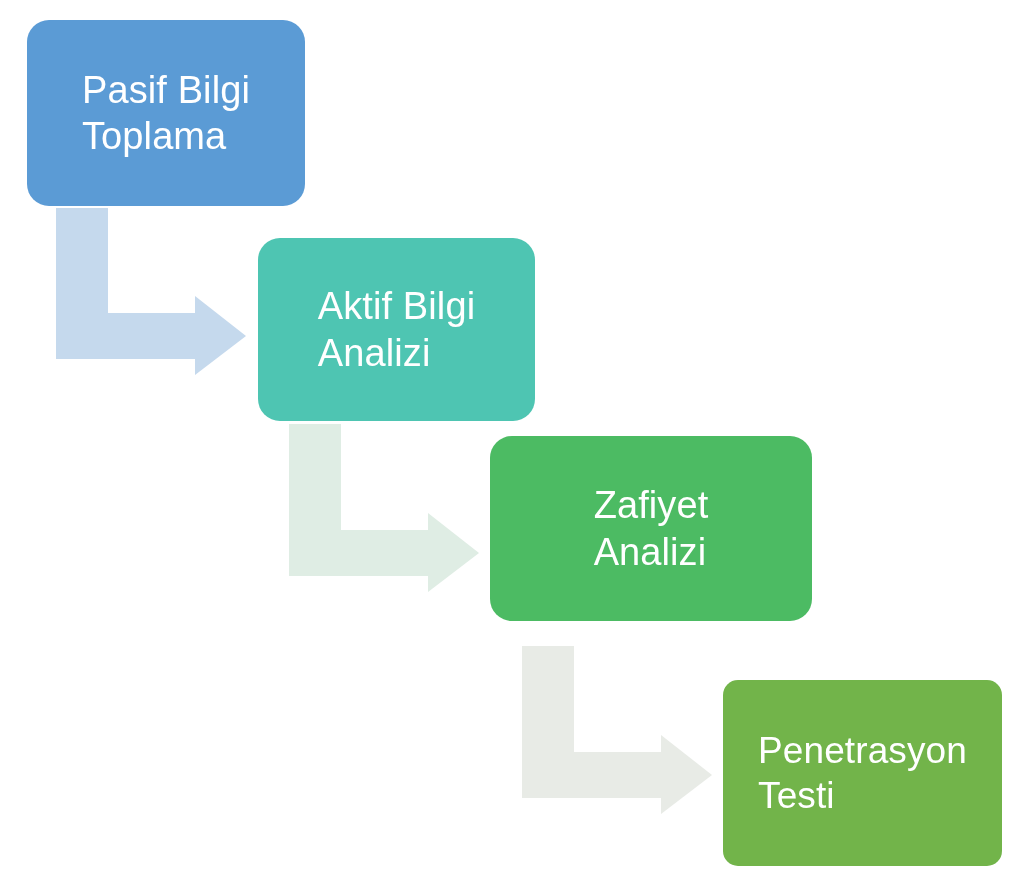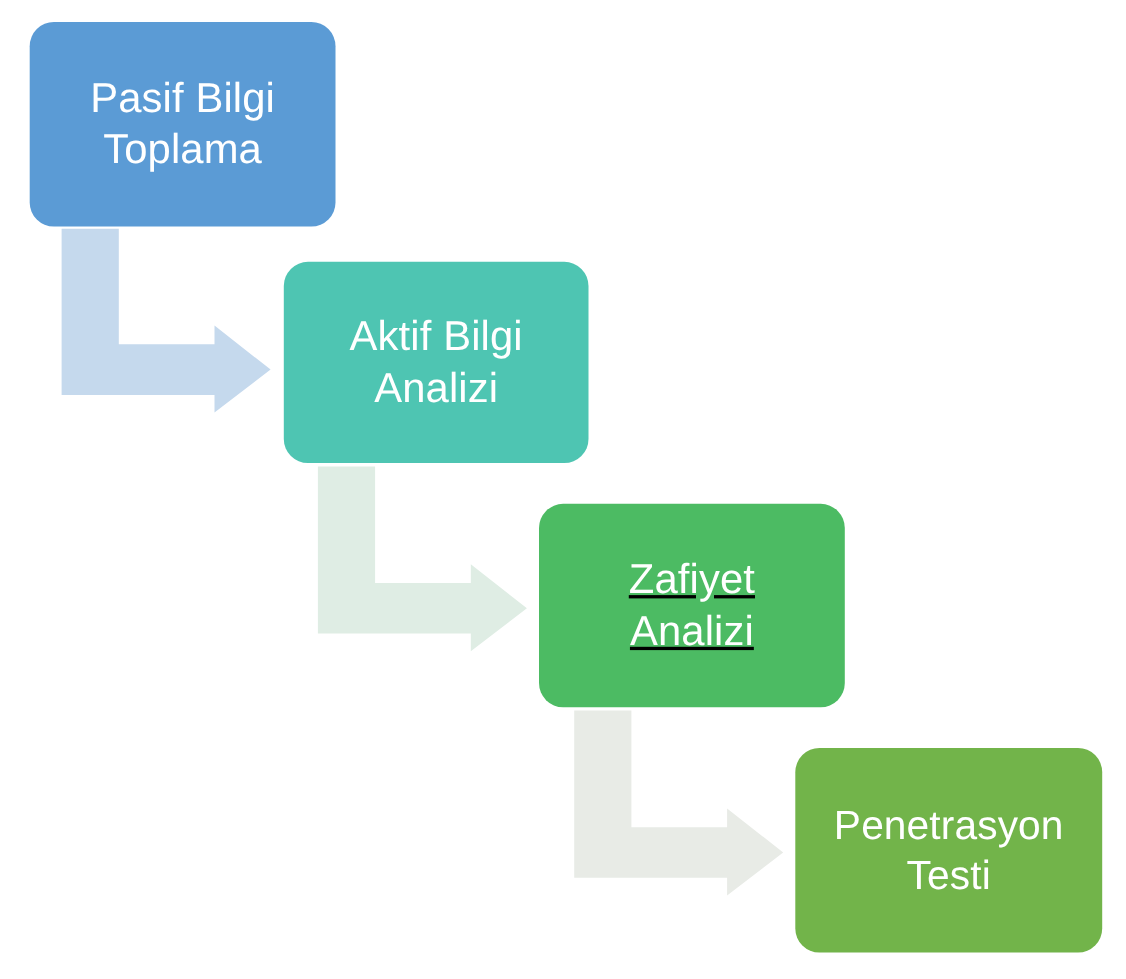--- a/index.html
+++ b/index.html
@@ -26,36 +26,35 @@
     width: 1024px;
     height: 890px;
   }
   .process-box {
     position: absolute;
     box-sizing: border-box;
     border-radius: 22px;
     display: flex;
     align-items: center;
     justify-content: center;
-    text-align: center;
   }
   .box-label {
     color: #ffffff;
     font-size: 38px;
     line-height: 1.22;
     font-weight: 400;
     letter-spacing: 0.1px;
     padding: 0 14px;
     white-space: pre-line;
   }
   
   #box-1 { left: 27px;  top: 20px;  width: 278px; height: 186px; }
   #box-2 { left: 258px; top: 238px; width: 277px; height: 183px; }
-  #box-3 { left: 490px; top: 458px; width: 278px; height: 185px; text-decoration: underline; }
-  #box-4 { left: 723px; top: 680px; width: 279px; height: 186px; }
+  #box-3 { left: 490px; top: 436px; width: 322px; height: 185px; }
+  #box-4 { left: 723px; top: 680px; width: 279px; height: 186px; border-radius: 15px; }
   #box-4 .box-label { font-size: 37px; }
 </style>
 </head>
 <body>
 
 <div id="diagram-canvas" style="background: rgb(255, 255, 255);">
 
   <svg class="arrow-layer" viewBox="0 0 1024 890" xmlns="http://www.w3.org/2000/svg">
 
     <path id="connector-1-shape" d="M 56 208 L 108 208 L 108 313 L 195 313 L 195 296 L 246 336 L 195 375 L 195 359 L 56 359 Z" fill="#C5D9ED"></path>

